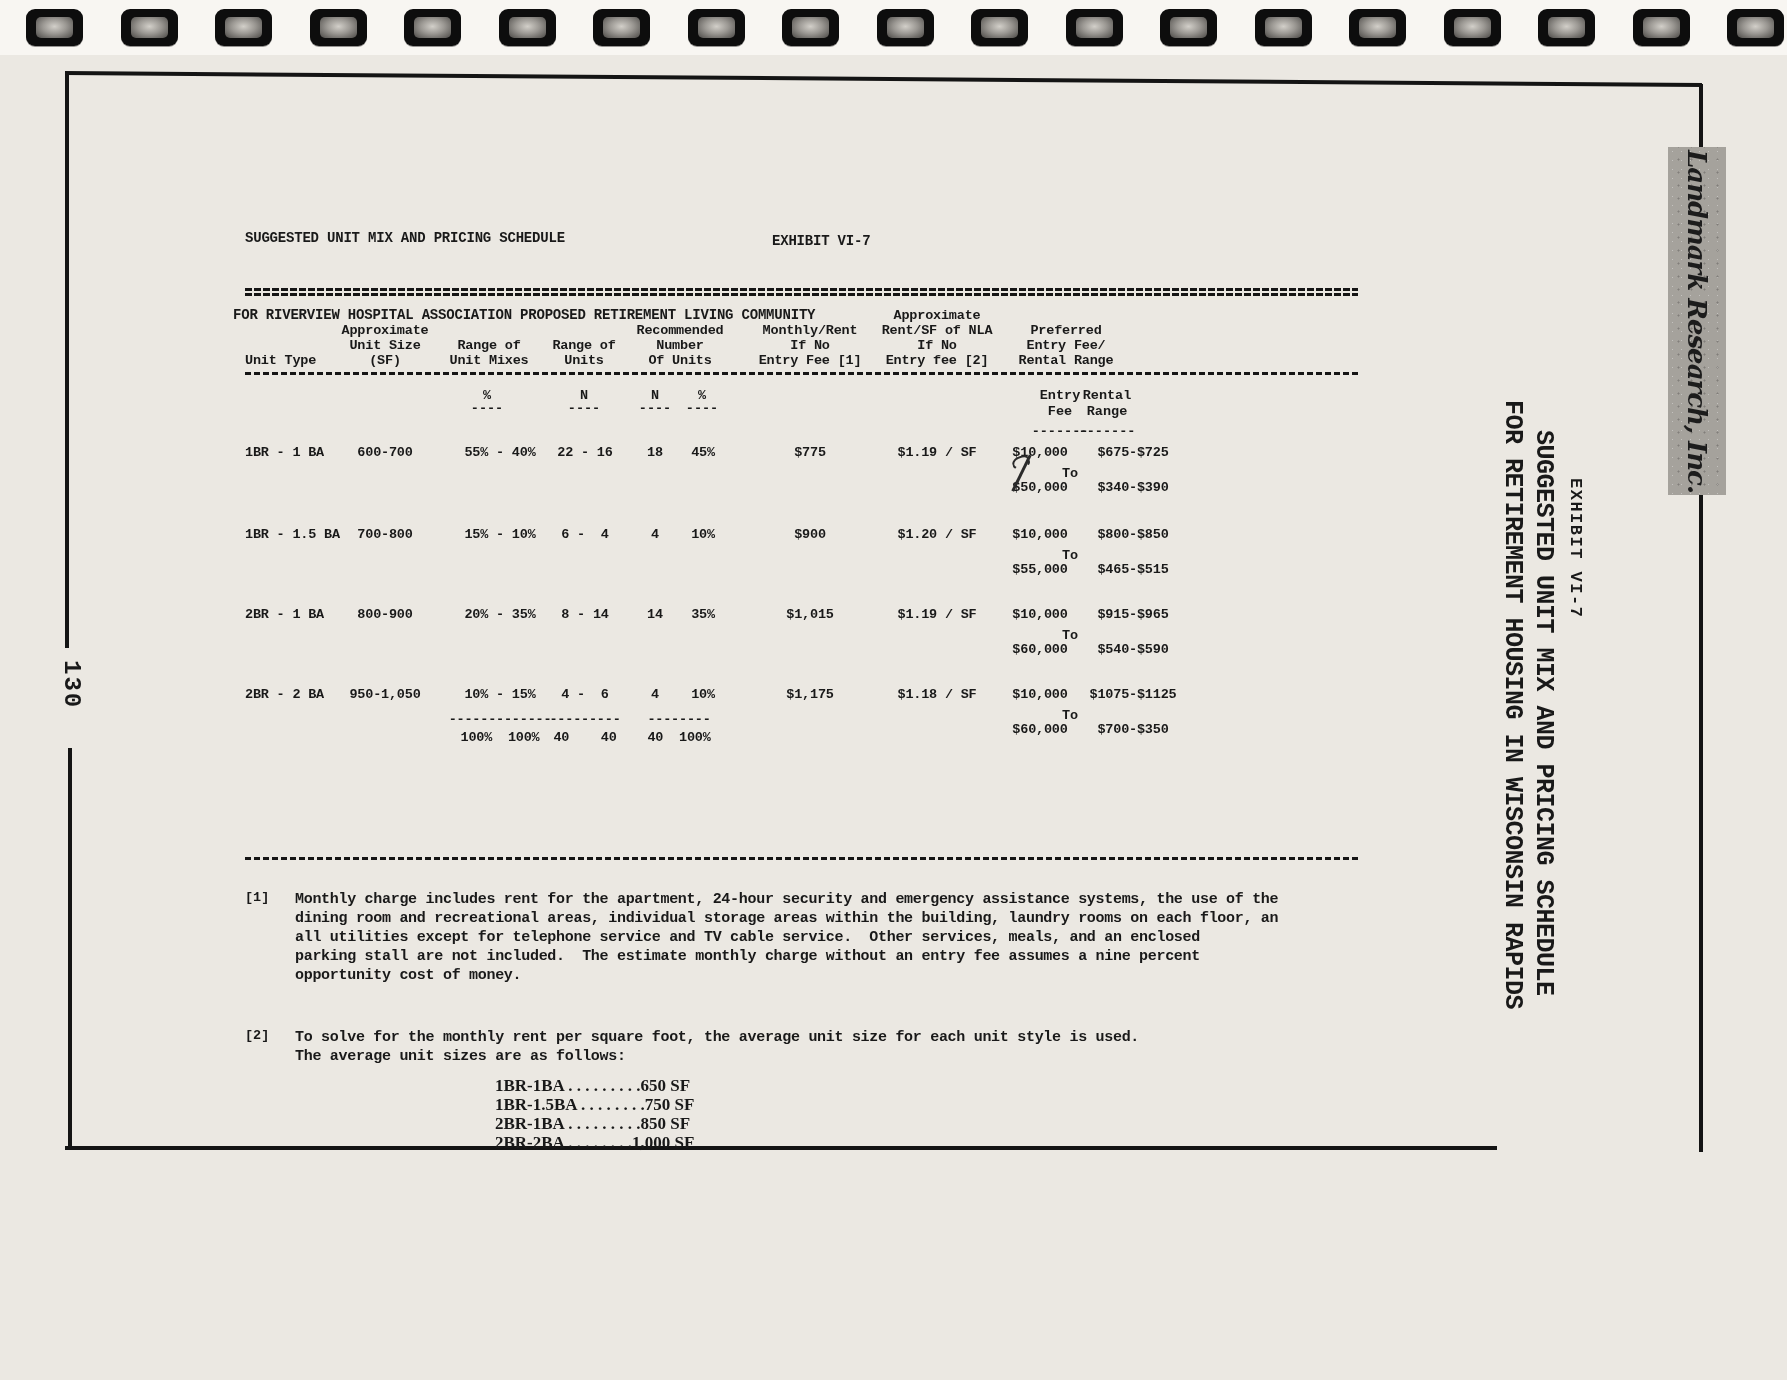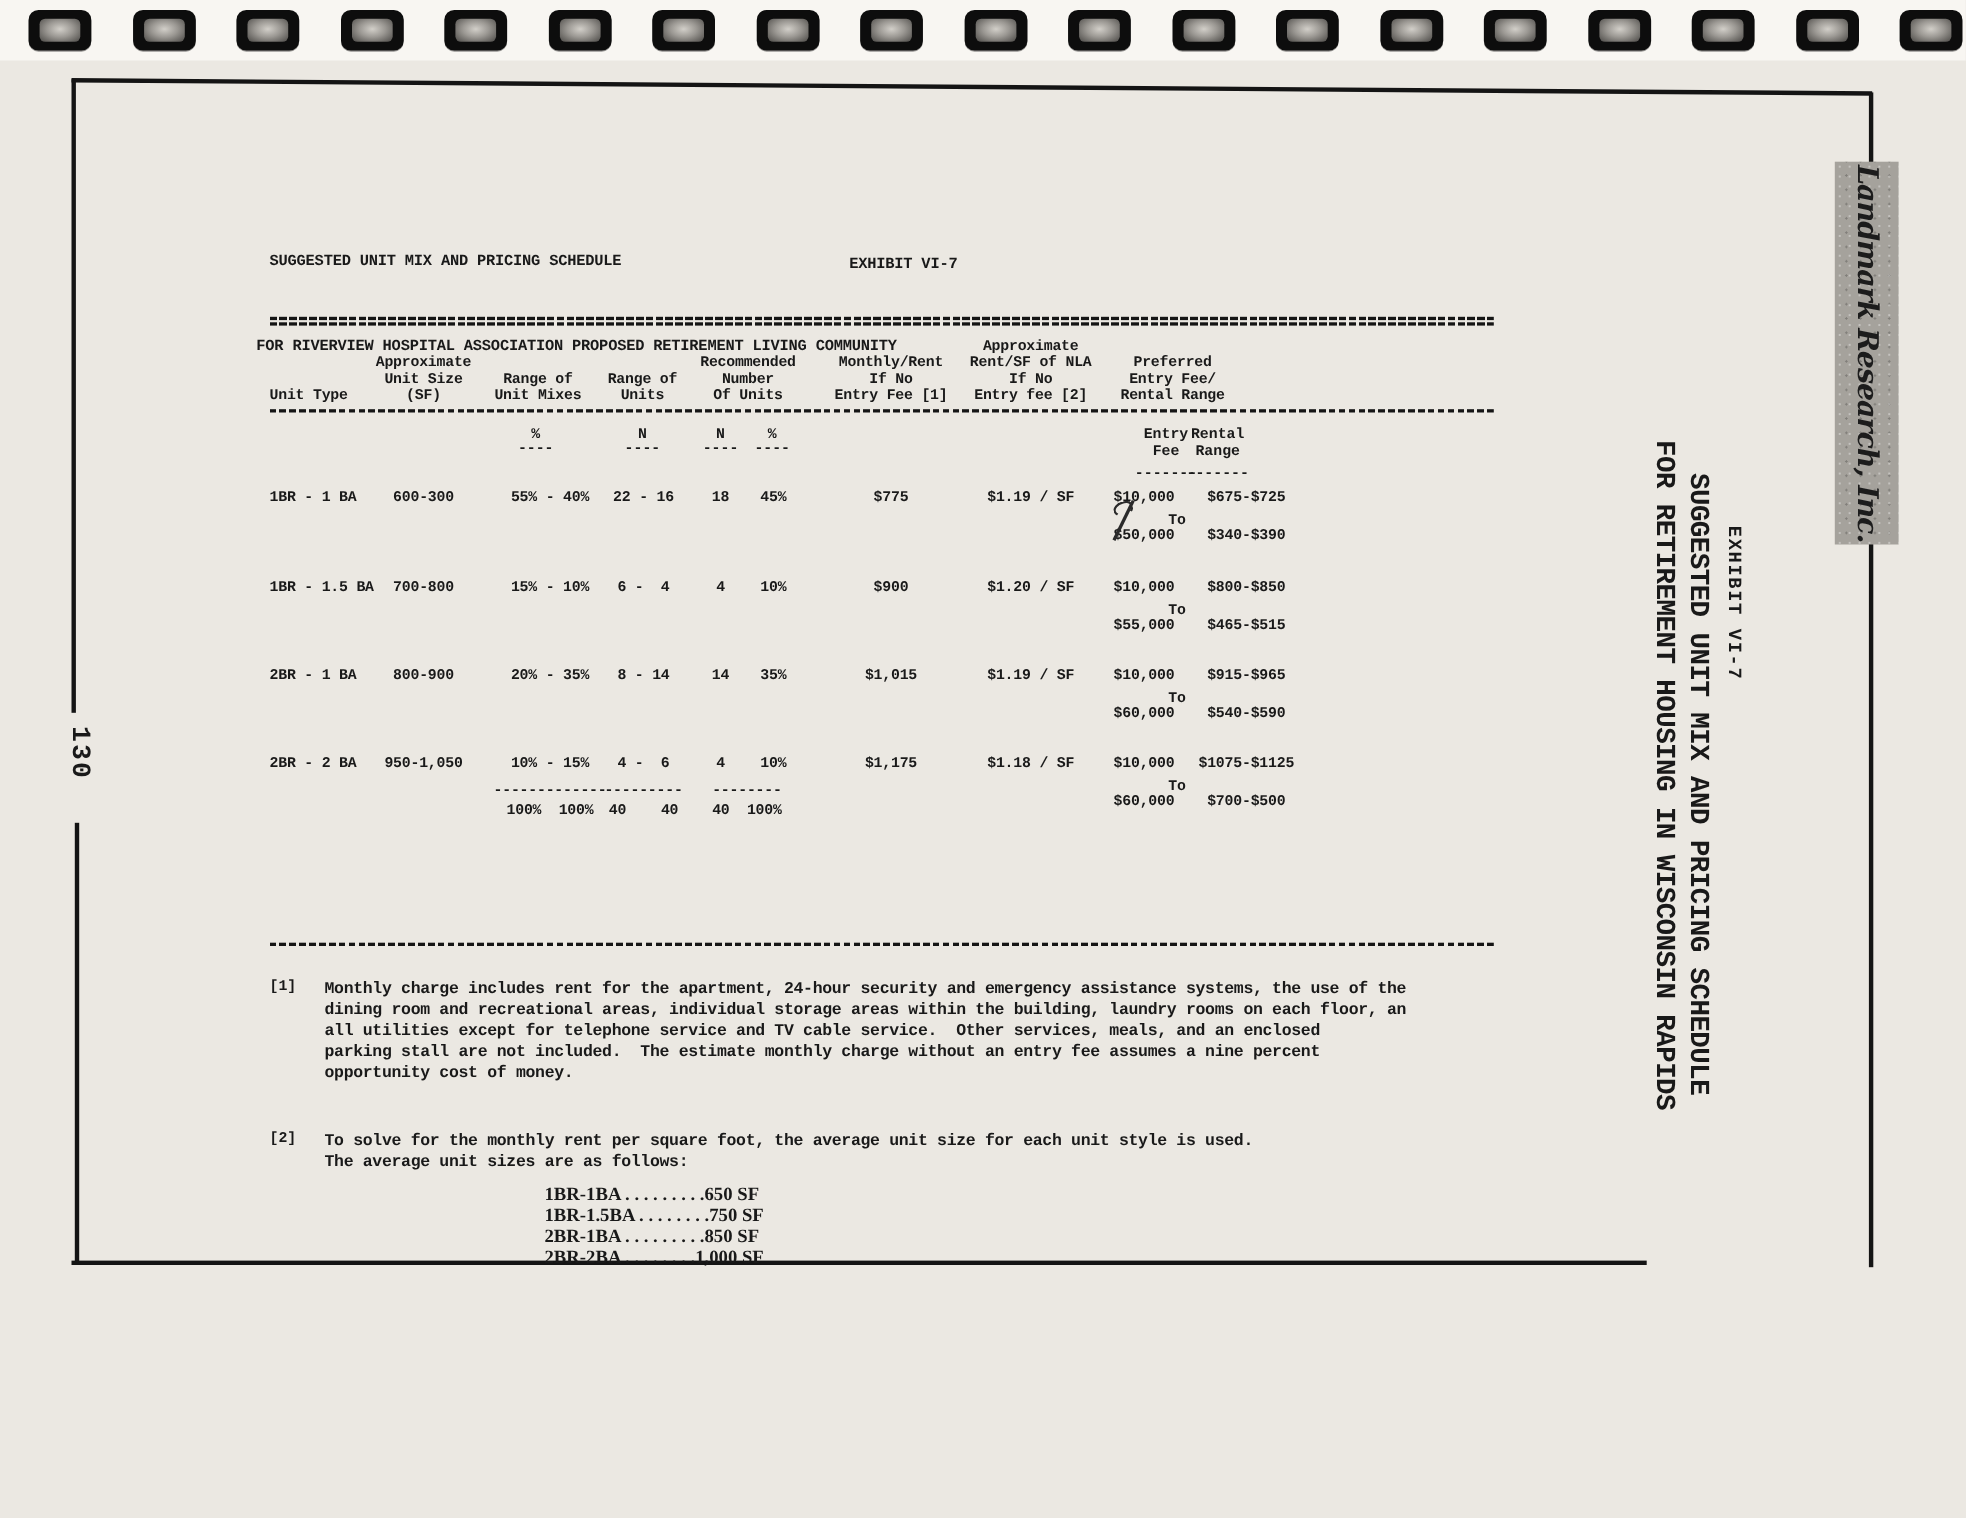--- a/index.html
+++ b/index.html
@@ -217,21 +217,21 @@
     <div class="sc s-entry">Entry
 Fee</div>
     <div class="sc s-entry s-d7">-------</div>
     <div class="sc s-rental">Rental
 Range</div>
     <div class="sc s-rental s-d7">-------</div>
   </div>
 
   <div class="trow" style="top:445px">
     <span class="cell c-type">1BR - 1 BA</span>
-    <span class="cell c-size">600-300</span>
+    <span class="cell c-size">600-700</span>
     <span class="cell c-mix">55% - 40%</span>
     <span class="cell c-units">22 - 16</span>
     <span class="cell c-recn">18</span>
     <span class="cell c-recp">45%</span>
     <span class="cell c-month">$775</span>
     <span class="cell c-rentsf">$1.19 / SF</span>
     <span class="cell c-entry">$10,000</span>
     <span class="cell c-to">To</span>
     <span class="cell c-entry l2">$50,000</span>
     <span class="cell c-rental">$675-$725</span>
@@ -276,21 +276,21 @@
     <span class="cell c-mix">10% - 15%</span>
     <span class="cell c-units">4 -  6</span>
     <span class="cell c-recn">4</span>
     <span class="cell c-recp">10%</span>
     <span class="cell c-month">$1,175</span>
     <span class="cell c-rentsf">$1.18 / SF</span>
     <span class="cell c-entry">$10,000</span>
     <span class="cell c-to">To</span>
     <span class="cell c-entry l2">$60,000</span>
     <span class="cell c-rental">$1075-$1125</span>
-    <span class="cell c-rental l2">$700-$500</span>
+    <span class="cell c-rental l2">$700-$350</span>
   </div>
 
   <div class="trow" style="top:712px">
     <span class="cell c-mix">-------------</span>
     <span class="cell c-units">---------</span>
     <span class="cell c-rec2">--------</span>
     <span class="cell c-mix tv">100%  100%</span>
     <span class="cell c-units tv">40    40</span>
     <span class="cell c-rec2 tv">40  100%</span>
   </div>

